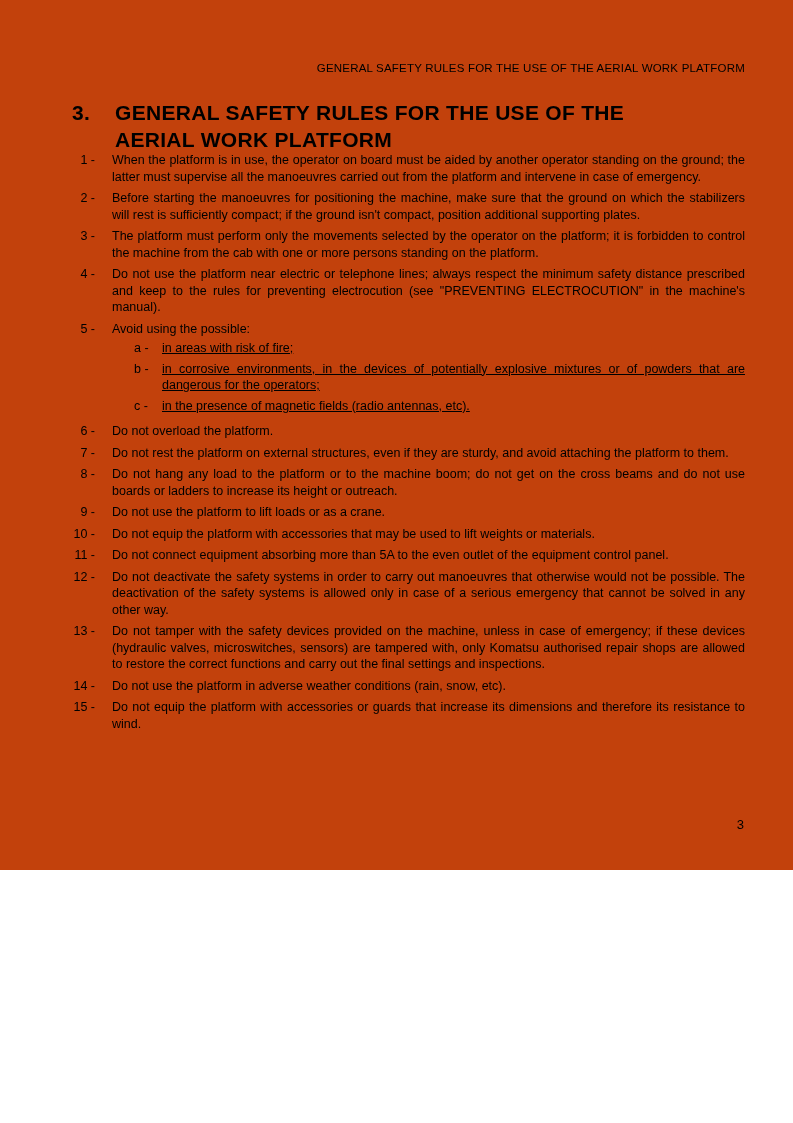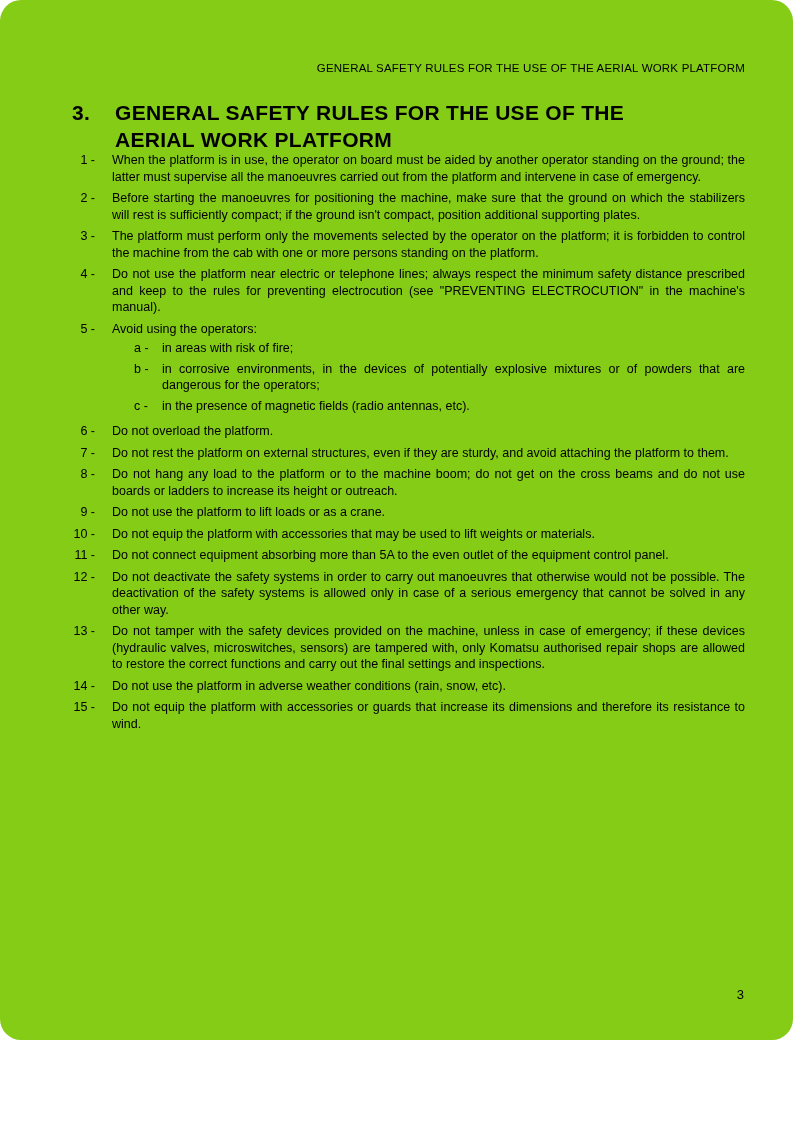--- a/index.html
+++ b/index.html
@@ -1,24 +1,23 @@
 <!DOCTYPE html>
 <html><head>
 <meta charset="utf-8">
 <style>
   html,body { margin:0; padding:0; background:#ffffff; }
   .page {
     position: relative;
     width: 793px;
-    height: 1040px;
-    background: #84cc16;
+    height: 870px;
+    background: #c2410c;
     font-family: "Liberation Sans", sans-serif;
     color: #000000;
     overflow: hidden;
-    border-radius: 21px;
   }
   .running-header {
     position: absolute;
     top: 62px;
     left: 48px;
     right: 48px;
     text-align: right;
     font-size: 11.5px;
     letter-spacing: 0.2px;
     white-space: nowrap;
@@ -66,21 +65,21 @@
   .rule-text { text-align: justify; }
   .subitems { margin-top: 3px; }
   .subitem { display: flex; margin-bottom: 4px; }
   .subitem-label {
     flex: none;
     width: 20px;
     margin-left: 22px;
     margin-right: 8px;
     white-space: nowrap;
   }
-  .subitem-text { flex: 1; text-align: justify; }
+  .subitem-text { flex: 1; text-align: justify; text-decoration: underline; }
   .page-number {
     position: absolute;
     right: 49px;
     bottom: 38px;
     font-size: 13px;
   }
 </style>
 </head>
 <body>
 
@@ -120,21 +119,21 @@
     <div class="rule">
       <span class="rule-label">4 -</span>
       <div class="rule-body">
           <div class="rule-text">Do not use the platform near electric or telephone lines; always respect the minimum safety distance prescribed and keep to the rules for preventing electrocution (see "PREVENTING ELECTROCUTION" in the machine's manual).</div>
         </div>
     </div>
 
     <div class="rule">
       <span class="rule-label">5 -</span>
       <div class="rule-body">
-        <div class="rule-text">Avoid using the operators:</div>
+        <div class="rule-text">Avoid using the possible:</div>
         <div class="subitems">
           <div class="subitem">
             <span class="subitem-label">a -</span>
             <div class="subitem-text">in areas with risk of fire;</div>
           </div>
           <div class="subitem">
             <span class="subitem-label">b -</span>
             <div class="subitem-text">in corrosive environments, in the devices of potentially explosive mixtures or of powders that are dangerous for the operators;</div>
           </div>
           <div class="subitem">

